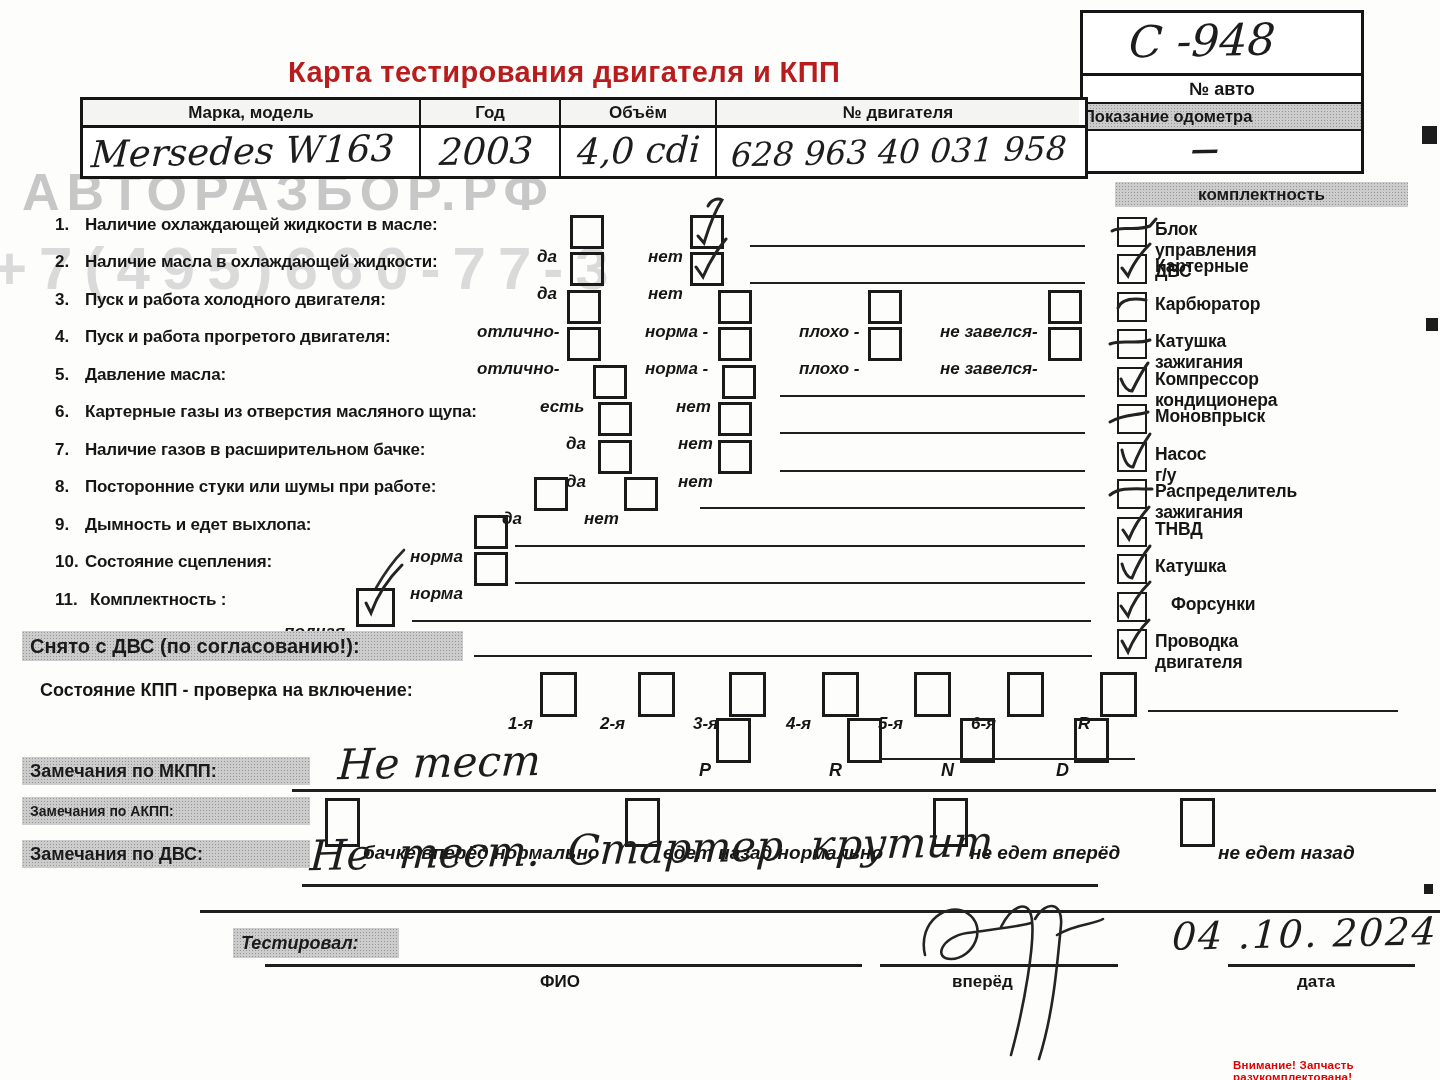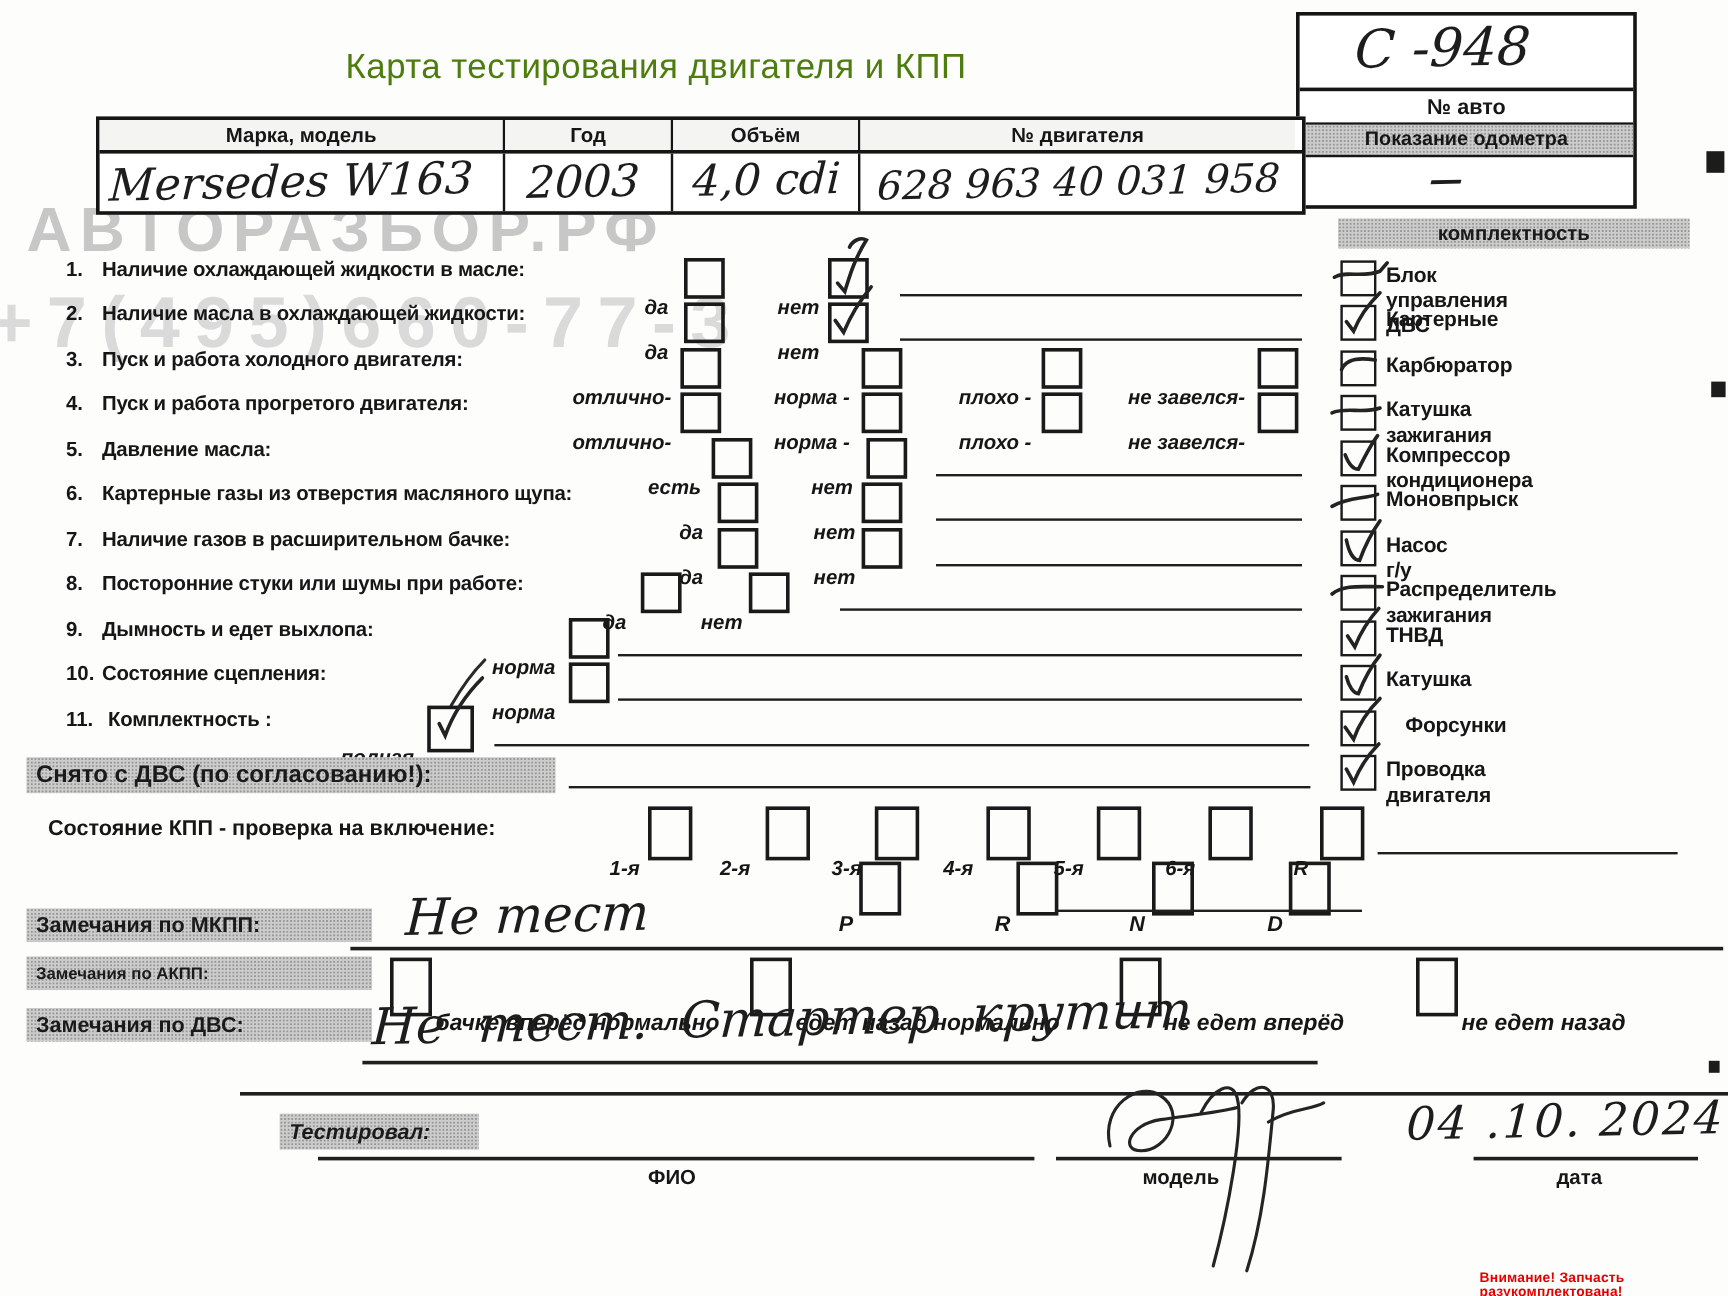--- a/index.html
+++ b/index.html
@@ -7,26 +7,26 @@
     position:relative;width:1440px;height:1080px;background:#fdfdfc;
     font-family:"Liberation Sans", sans-serif;color:#161616;overflow:hidden;
   }
   .abs{position:absolute;}
   
   .wm{position:absolute;font-weight:bold;white-space:nowrap;z-index:0;}
   .wm1{left:22px;top:162px;font-size:52px;color:#c7c7c7;letter-spacing:7px;}
   .wm2{left:-8px;top:234px;font-size:60px;color:#dadada;letter-spacing:12px;}
   .z{z-index:2;}
   
-  .title{left:288px;top:40px;font-size:29px;font-weight:normal;letter-spacing:.4px;color:#4d7c0f;}
+  .title{left:288px;top:56px;font-size:29px;font-weight:bold;letter-spacing:.4px;color:#b91c1c;}
   
   .carbox{left:1080px;top:10px;width:278px;border:3px solid #151515;background:#fff;}
   .carbox .r1{height:60px;border-bottom:3px solid #151515;position:relative;}
   .carbox .r2{height:26px;border-bottom:2px solid #151515;display:flex;align-items:center;justify-content:center;font-size:18px;font-weight:bold;}
-  .carbox .r3{height:25px;border-bottom:2px solid #151515;display:flex;align-items:center;justify-content:center;font-size:16.5px;font-weight:bold;}
+  .carbox .r3{height:25px;border-bottom:2px solid #151515;display:flex;align-items:center;justify-content:flex-start;font-size:16.5px;font-weight:bold;}
   .carbox .r4{height:40px;position:relative;}
   
   .ht{background-color:#cccccc;background-image:radial-gradient(#969696 .8px, rgba(0,0,0,0) .9px);background-size:3px 3px;}
   
   .itable{left:80px;top:97px;width:1002px;border:3px solid #151515;background:#fff;}
   .itable .hrow{display:grid;grid-template-columns:338px 140px 156px 362px;border-bottom:3px solid #151515;}
   .itable .vrow{display:grid;grid-template-columns:338px 140px 156px 362px;height:48px;}
   .itable .hc{height:25px;display:flex;align-items:center;justify-content:center;font-size:17px;font-weight:bold;border-right:2px solid #151515;background:#f4f4f2;}
   .itable .hc:last-child,.itable .vc:last-child{border-right:none;}
   .itable .vc{position:relative;border-right:2px solid #151515;}
@@ -289,21 +289,21 @@
   <span class="hand abs z" style="left:310px;top:824px;font-size:42px;word-spacing:14px;">Не тест. Стартер крутит</span>
   <span class="wline thick z abs" style="left:302px;top:884px;width:796px;"></span>
 
   <span class="wline thick z abs" style="left:200px;top:910px;width:1240px;"></span>
   <div class="bar ht z" style="left:233px;top:928px;width:150px;height:30px;font-size:18px;font-style:italic;">
     <span>Тестировал:</span>
   </div>
   <span class="wline thick z abs" style="left:265px;top:964px;width:597px;"></span>
   <span class="flabel z" style="left:540px;top:972px;">ФИО</span>
   <span class="wline thick z abs" style="left:880px;top:964px;width:238px;"></span>
-  <span class="flabel z" style="left:952px;top:972px;">модель</span>
+  <span class="flabel z" style="left:952px;top:972px;">вперёд</span>
   <svg class="abs z sig-svg" style="left:905px;top:893px;overflow:visible;" width="230" height="170">
     <path d="M20,62 C12,28 44,8 62,20 C84,34 68,66 46,66 C28,66 36,44 62,40 C90,36 112,34 126,30"></path>
     <path d="M96,34 C106,14 122,6 126,22 C132,44 118,118 106,162"></path>
     <path d="M130,26 C142,6 158,10 156,32 C152,74 148,122 134,166"></path>
     <path d="M152,42 C172,30 188,32 198,26"></path>
   </svg>
   <span class="hand abs z" style="left:1172px;top:912px;font-size:38px;letter-spacing:2px;">04 .10. 2024</span>
   <span class="wline thick z abs" style="left:1228px;top:964px;width:187px;"></span>
   <span class="flabel z" style="left:1297px;top:972px;">дата</span>
 

